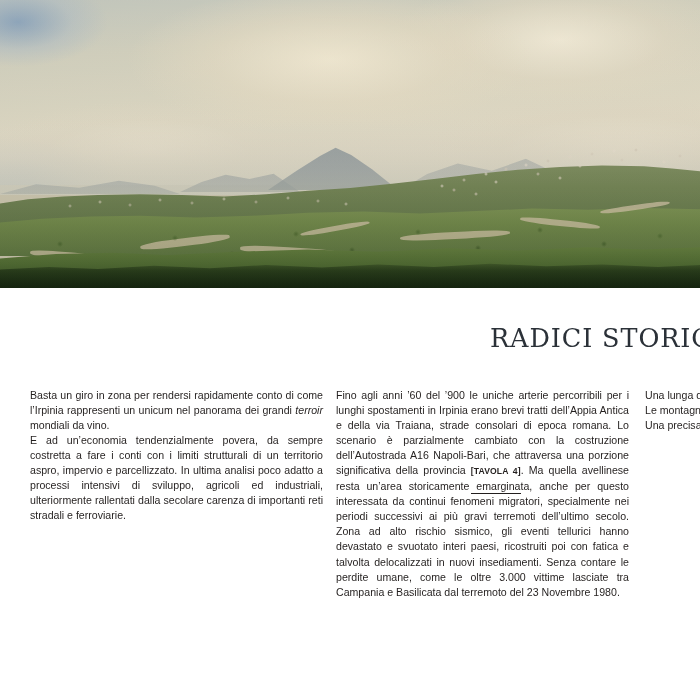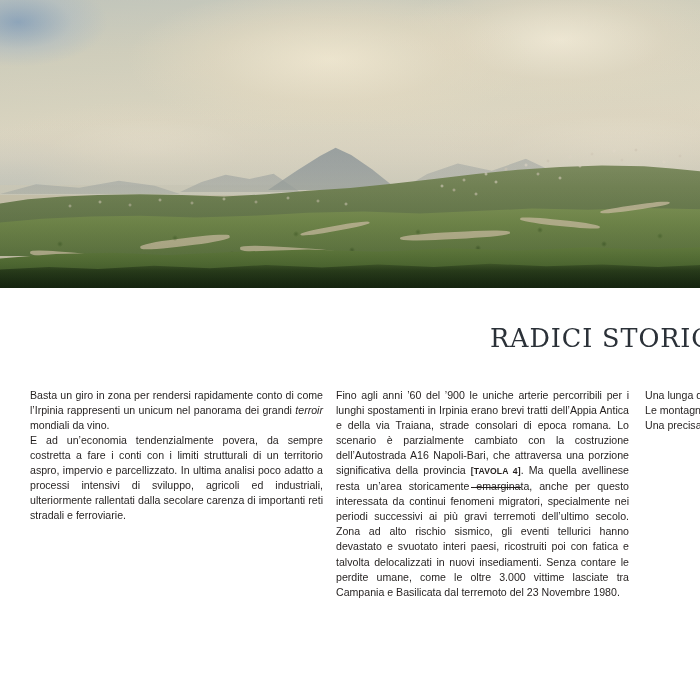--- a/index.html
+++ b/index.html
@@ -257,21 +257,21 @@
   .col-3 { left: 645px; width: 293px; }
 
   em.terroir {
     font-style: italic;
   }
   .xref {
     font-weight: bold;
     font-size: 8.6px;
     letter-spacing: 0.1px;
     border-bottom: 1px solid #231f1e;
-    padding-bottom: 11px;
+    padding-bottom: 17px;
   }
 </style>
 </head>
 <body>
 
 <div class="photo">
   <div class="sky"></div>
   <div class="sky-haze"></div>
 
   <div class="mtn mtn-c"></div>

